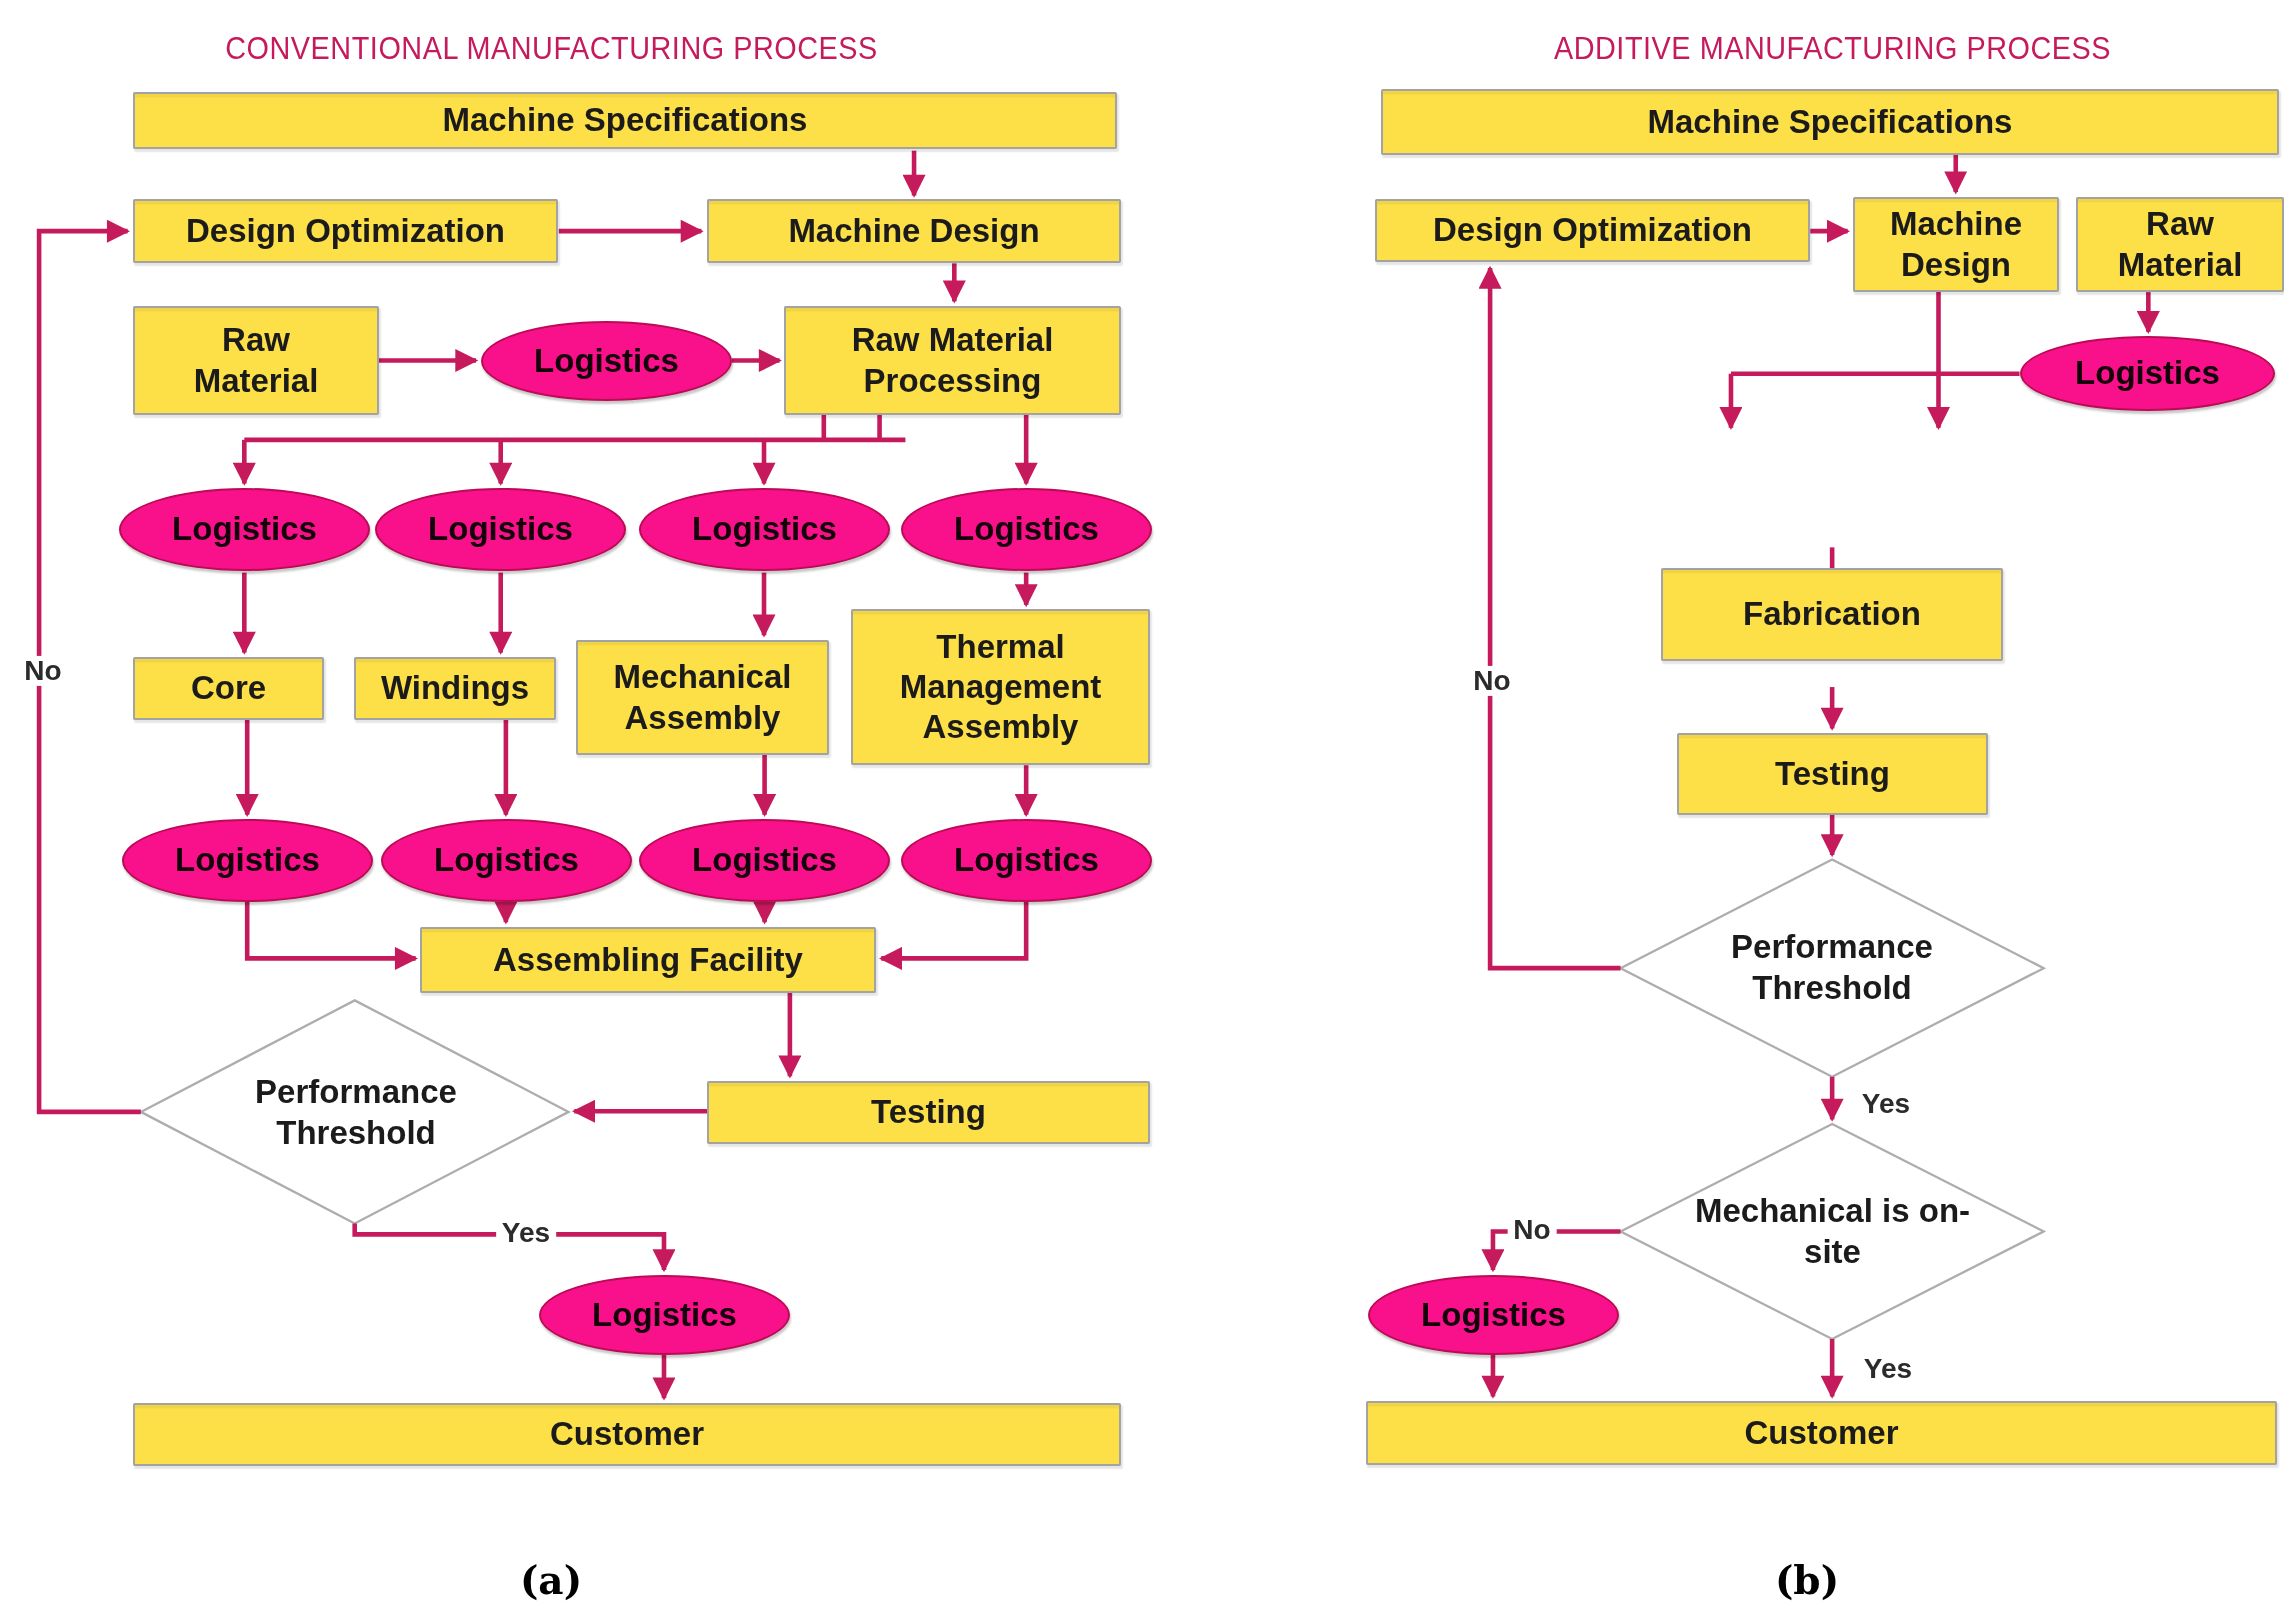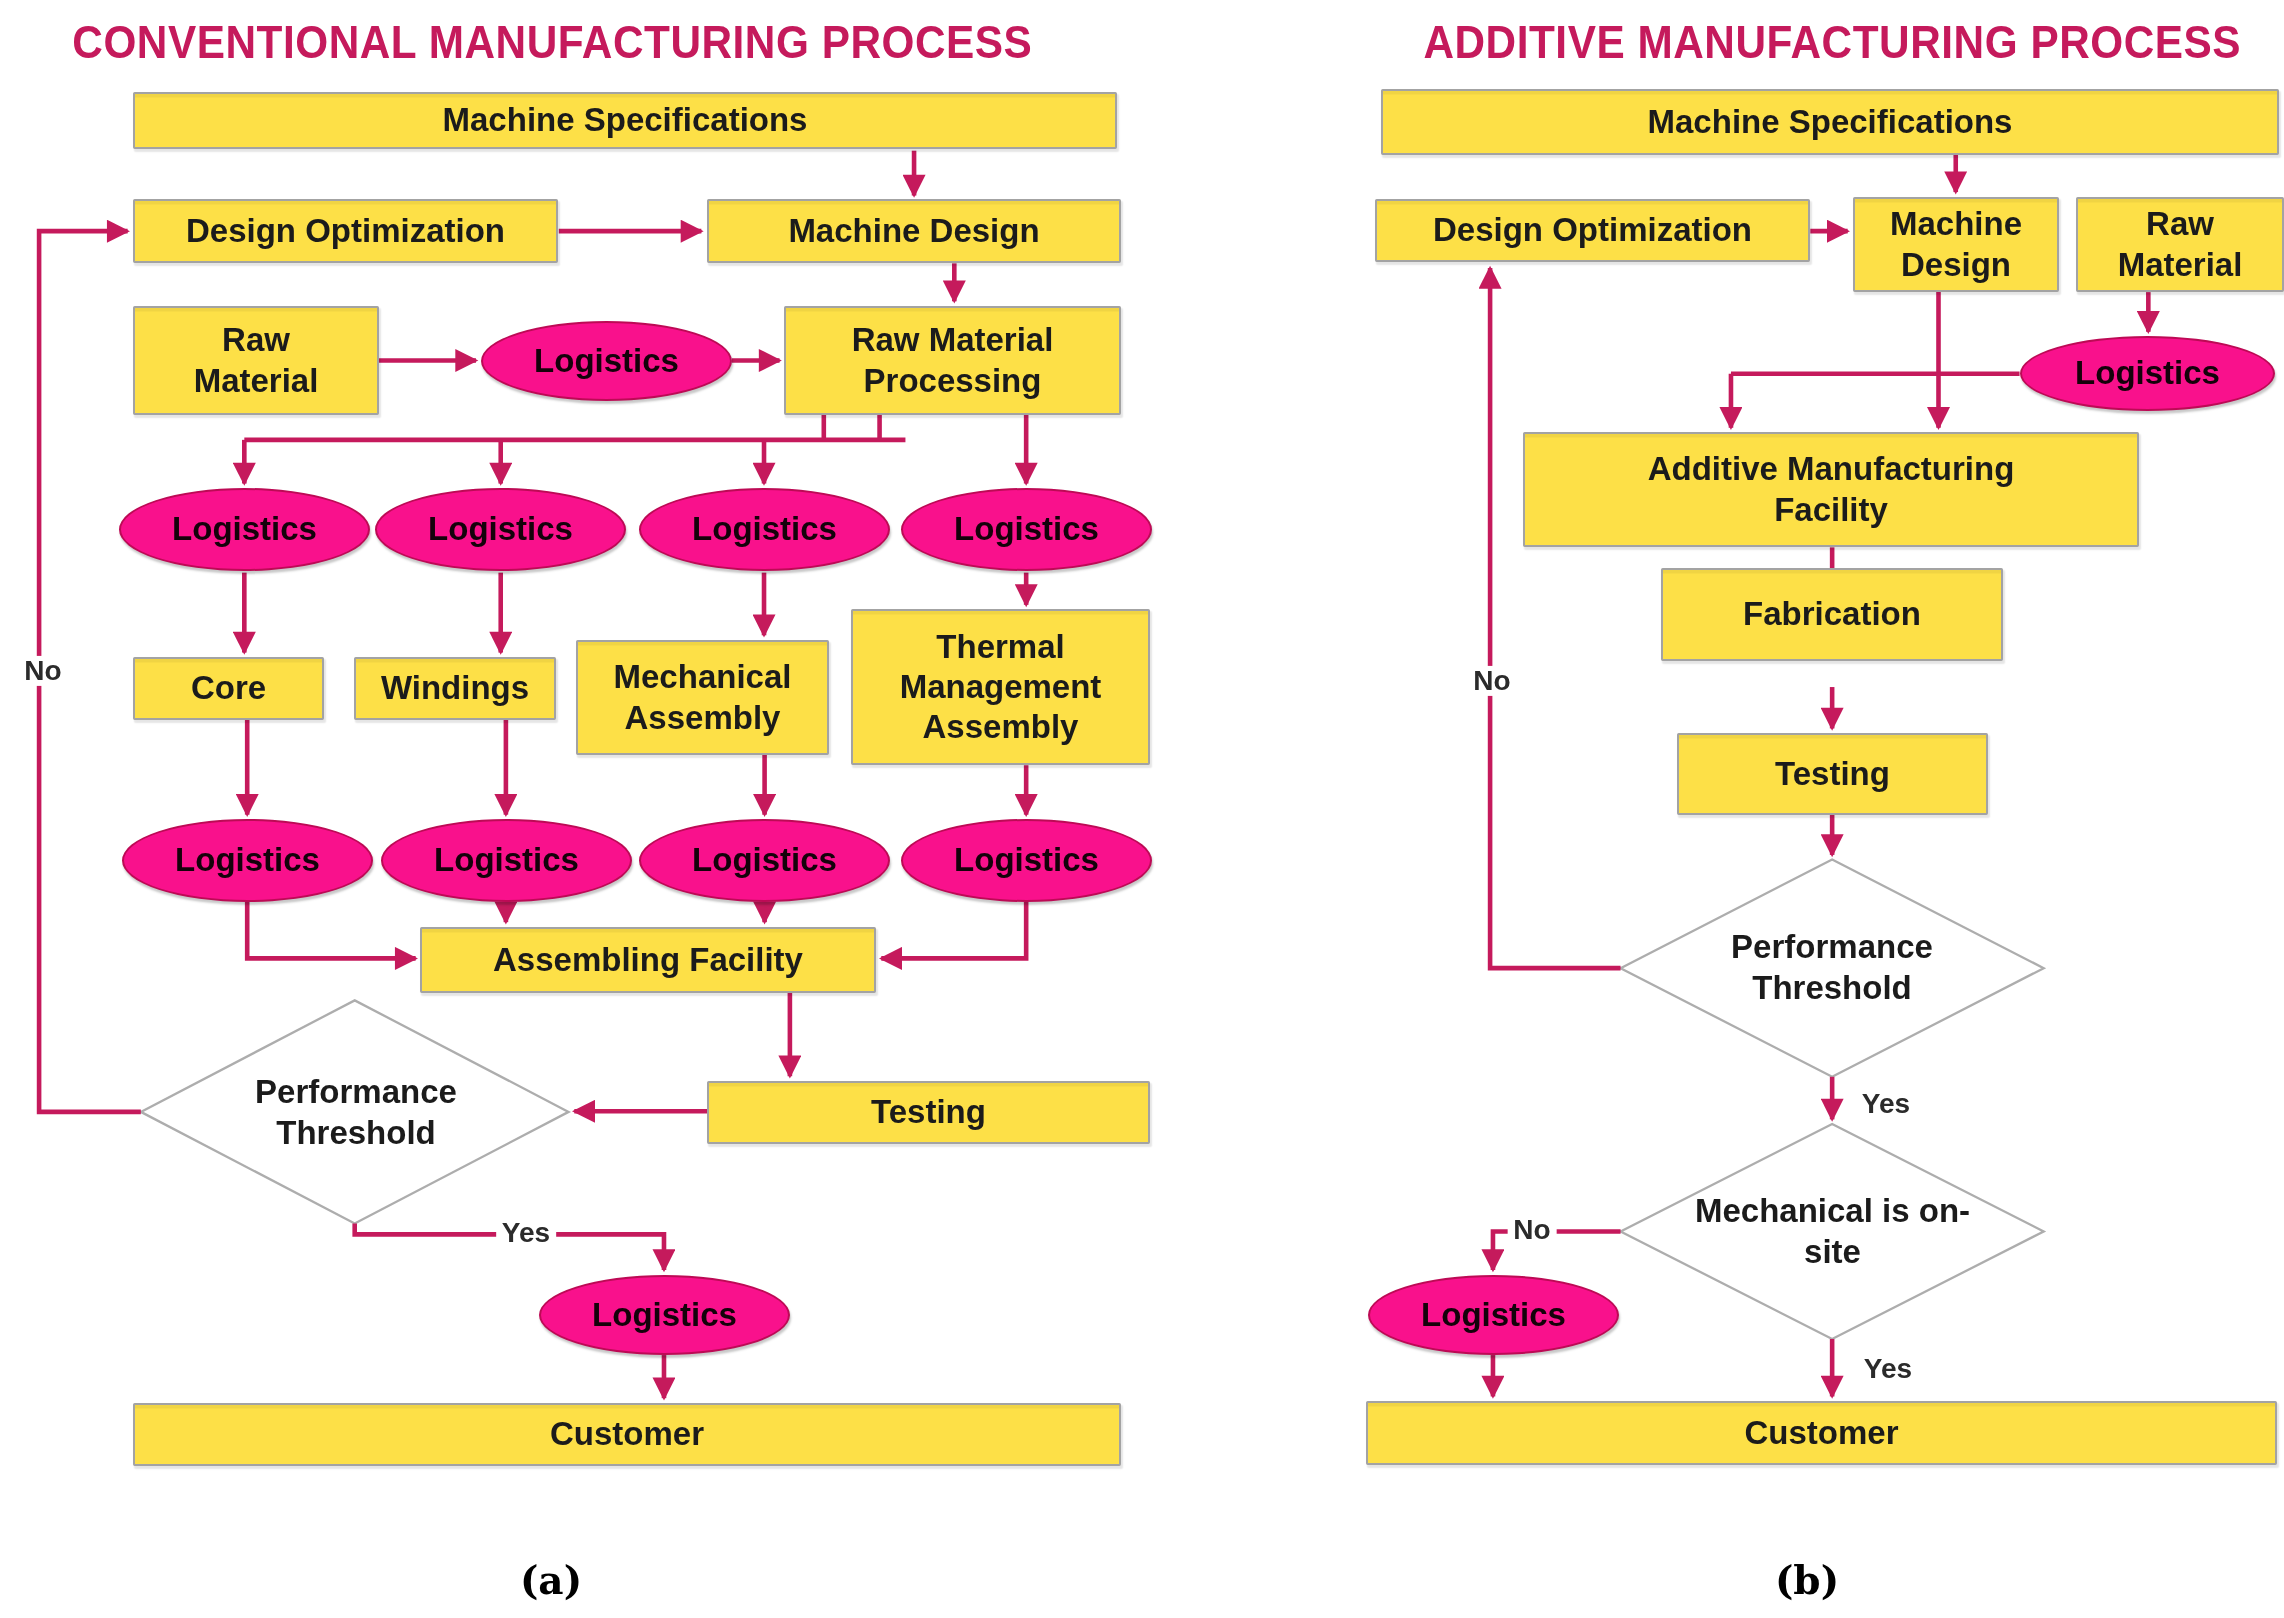--- a/index.html
+++ b/index.html
@@ -29,22 +29,22 @@
     box-shadow:inset 0 3.4px 0 rgba(0,0,0,0.05), 1.7px 2.3px 1.7px rgba(0,0,0,0.10);
   }
   .ellipse{
     background:var(--ellipse-fill);border:2.9px solid var(--ellipse-border);
     border-radius:50%;color:#14020a;
     box-shadow:1.1px 2.9px 2.3px rgba(0,0,0,0.22);
     font-size:33px;
   }
   .dlabel{background:transparent;z-index:3;}
   .title{
-    position:absolute;z-index:2;display:flex;align-items:center;justify-content:center;
-    color:var(--accent);font-weight:bold;font-size:47px;white-space:nowrap;
+    position:absolute;z-index:2;display:flex;align-items:flex-end;justify-content:center;
+    color:var(--accent);font-weight:normal;font-size:32px;white-space:nowrap;
   }
   .title > span{display:inline-block;transform:scaleX(0.90);letter-spacing:0.6px;}
   .edge-label{
     position:absolute;z-index:4;transform:translate(-50%,-50%);
     background:#ffffff;padding:1.1px 5.7px;
     color:var(--label-ink);font-weight:bold;font-size:28px;line-height:1;
   }
   .caption{
     position:absolute;z-index:2;transform:translate(-50%,-50%);
     font-family:"DejaVu Serif","Liberation Serif",serif;
@@ -172,21 +172,20 @@
   <div class="node box" style="left:1381px;top:89px;width:898px;height:66px">Machine Specifications</div>
 
   <div class="node box" style="left:1375px;top:199px;width:435px;height:63px">Design Optimization</div>
 
   <div class="node box" style="left:1853px;top:197px;width:206px;height:95px;padding:0 23px">Machine Design</div>
 
   <div class="node box" style="left:2076px;top:197px;width:208px;height:95px;padding:0 23px">Raw Material</div>
 
   <div class="node ellipse" style="left:2020px;top:336px;width:255px;height:75px">Logistics</div>
 
-  <div class="node box" style="left:1523px;top:432px;width:616px;height:115px;padding:0 86px">Additive Manufacturing Facility</div>
 
   <div class="node box" style="left:1661px;top:568px;width:342px;height:93px">Fabrication</div>
 
   <div class="node box" style="left:1677px;top:733px;width:311px;height:82px">Testing</div>
 
   <div class="node dlabel" style="left:1694px;top:890px;width:276px;height:155px">Performance Threshold</div>
 
   <div class="node dlabel" style="left:1683px;top:1154px;width:299px;height:155px">Mechanical is on-site</div>
 
   <div class="node ellipse" style="left:1368px;top:1275px;width:251px;height:80px">Logistics</div>

